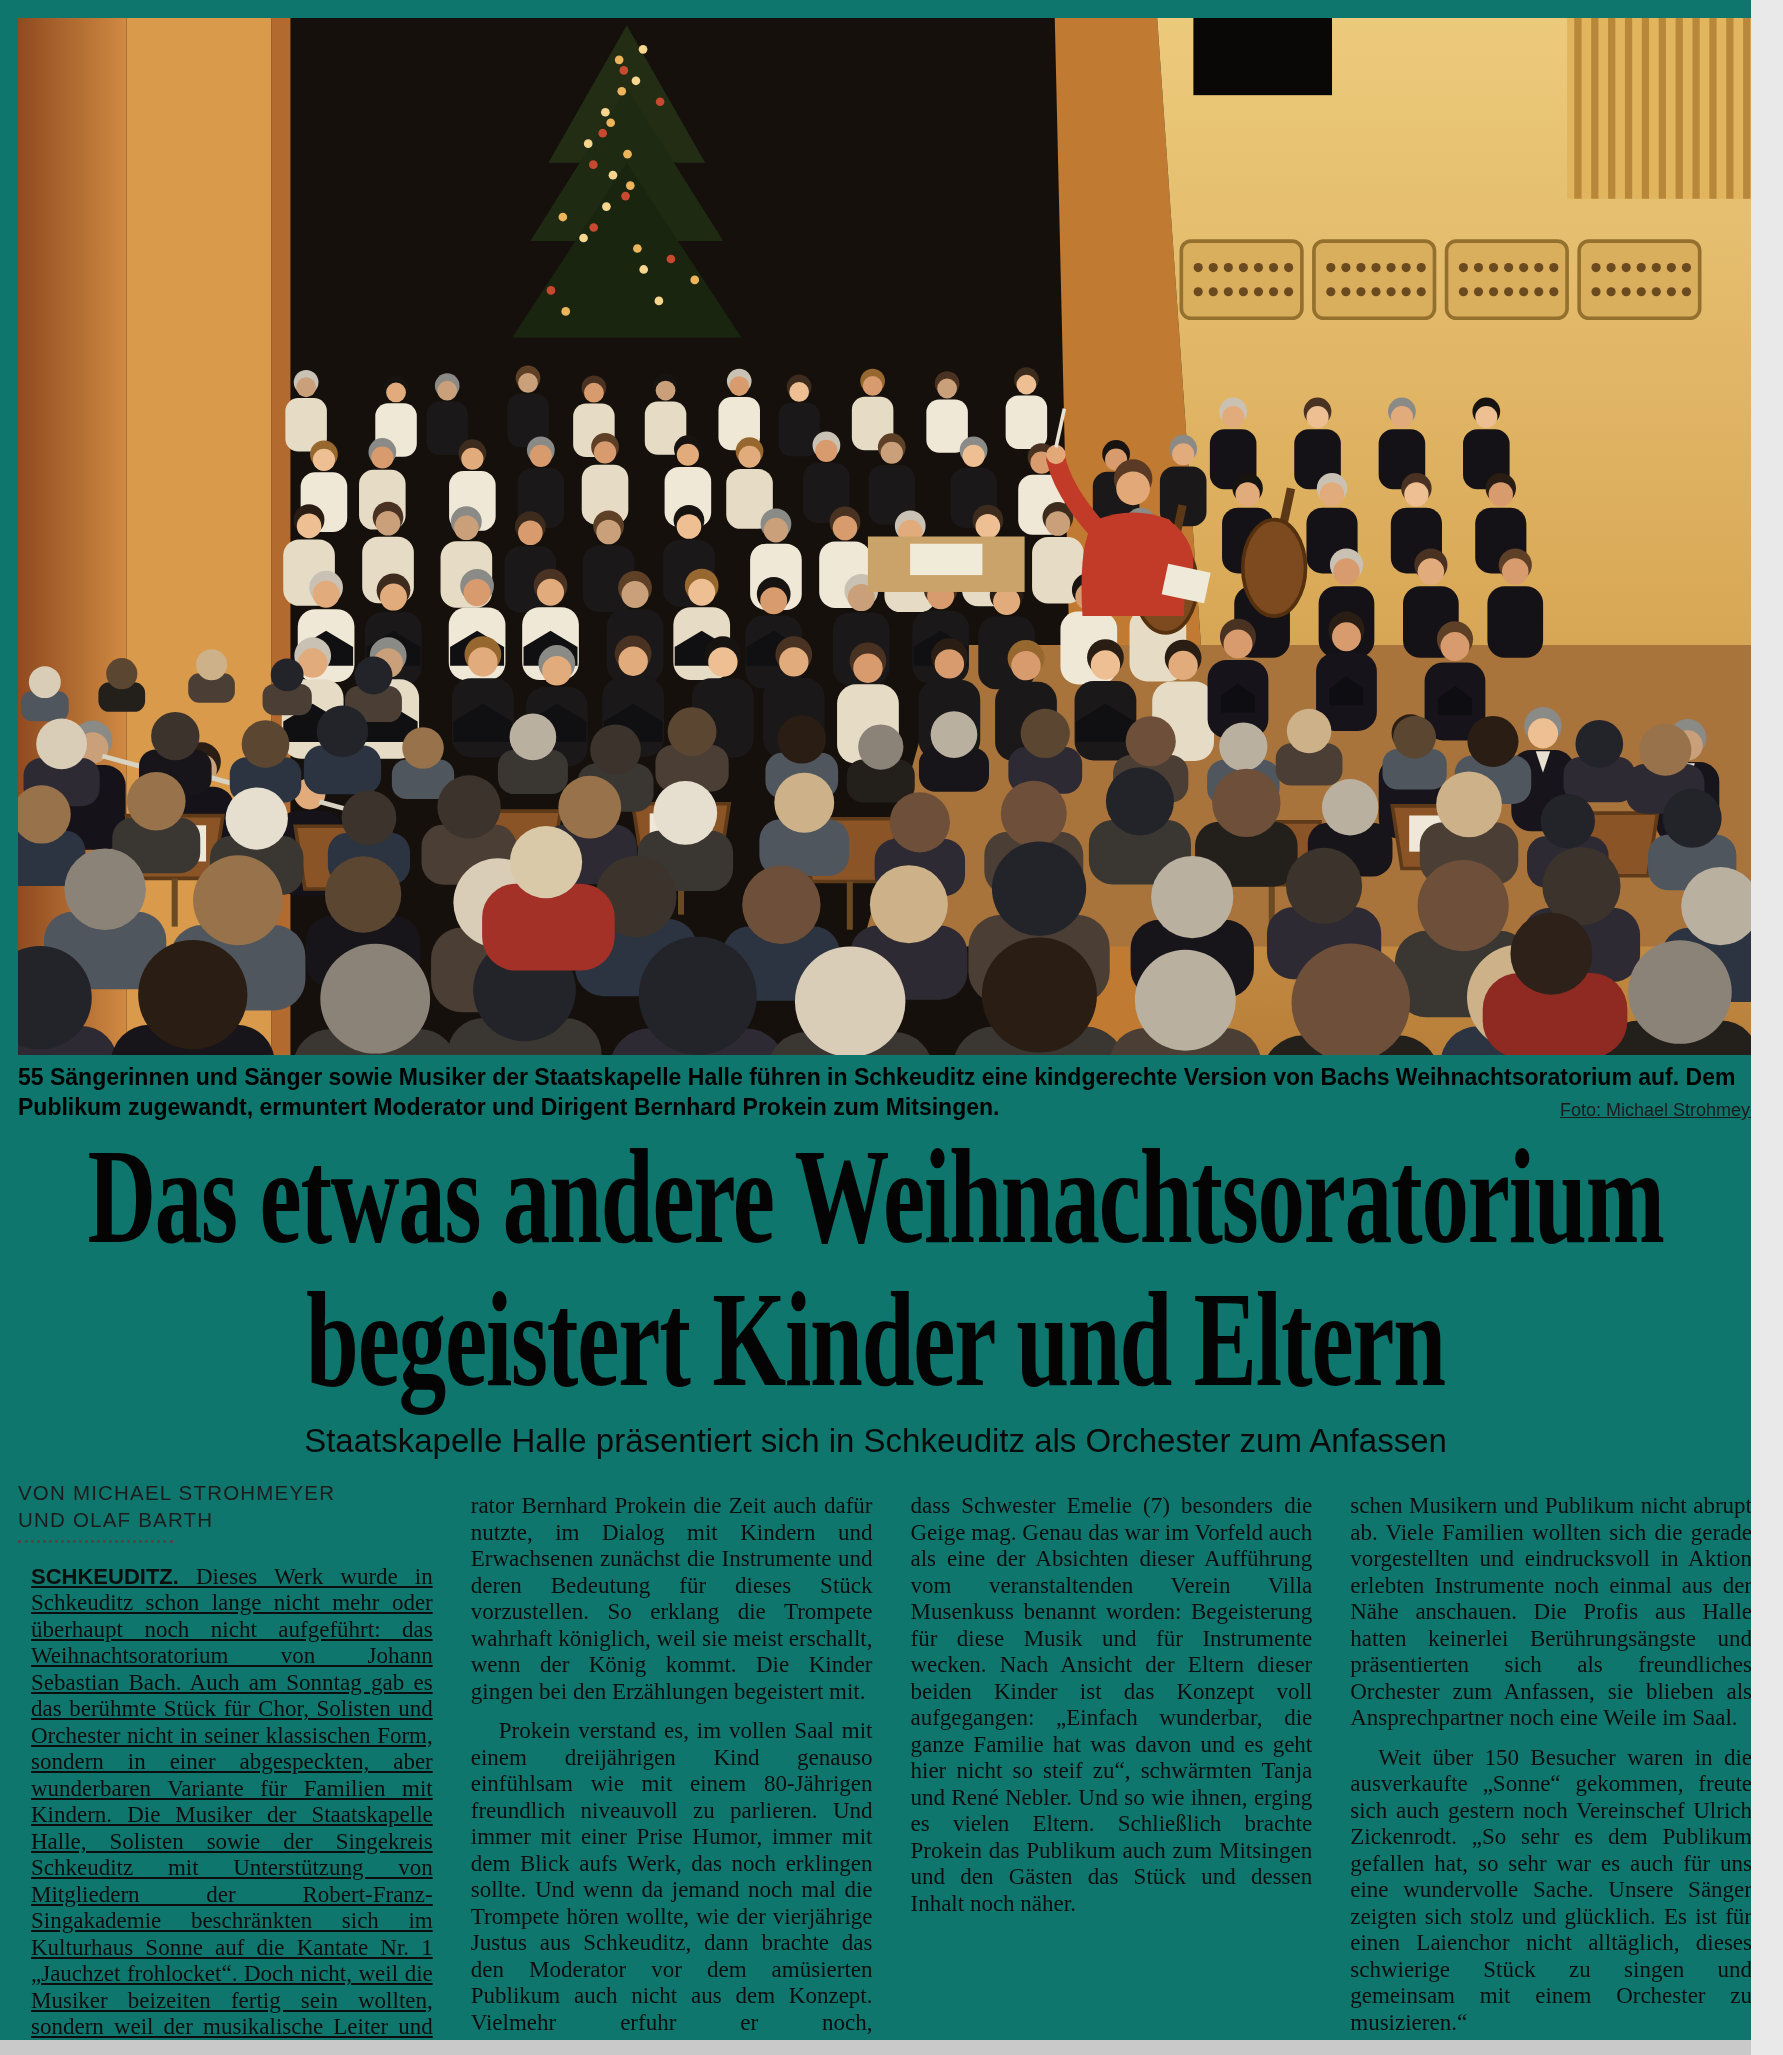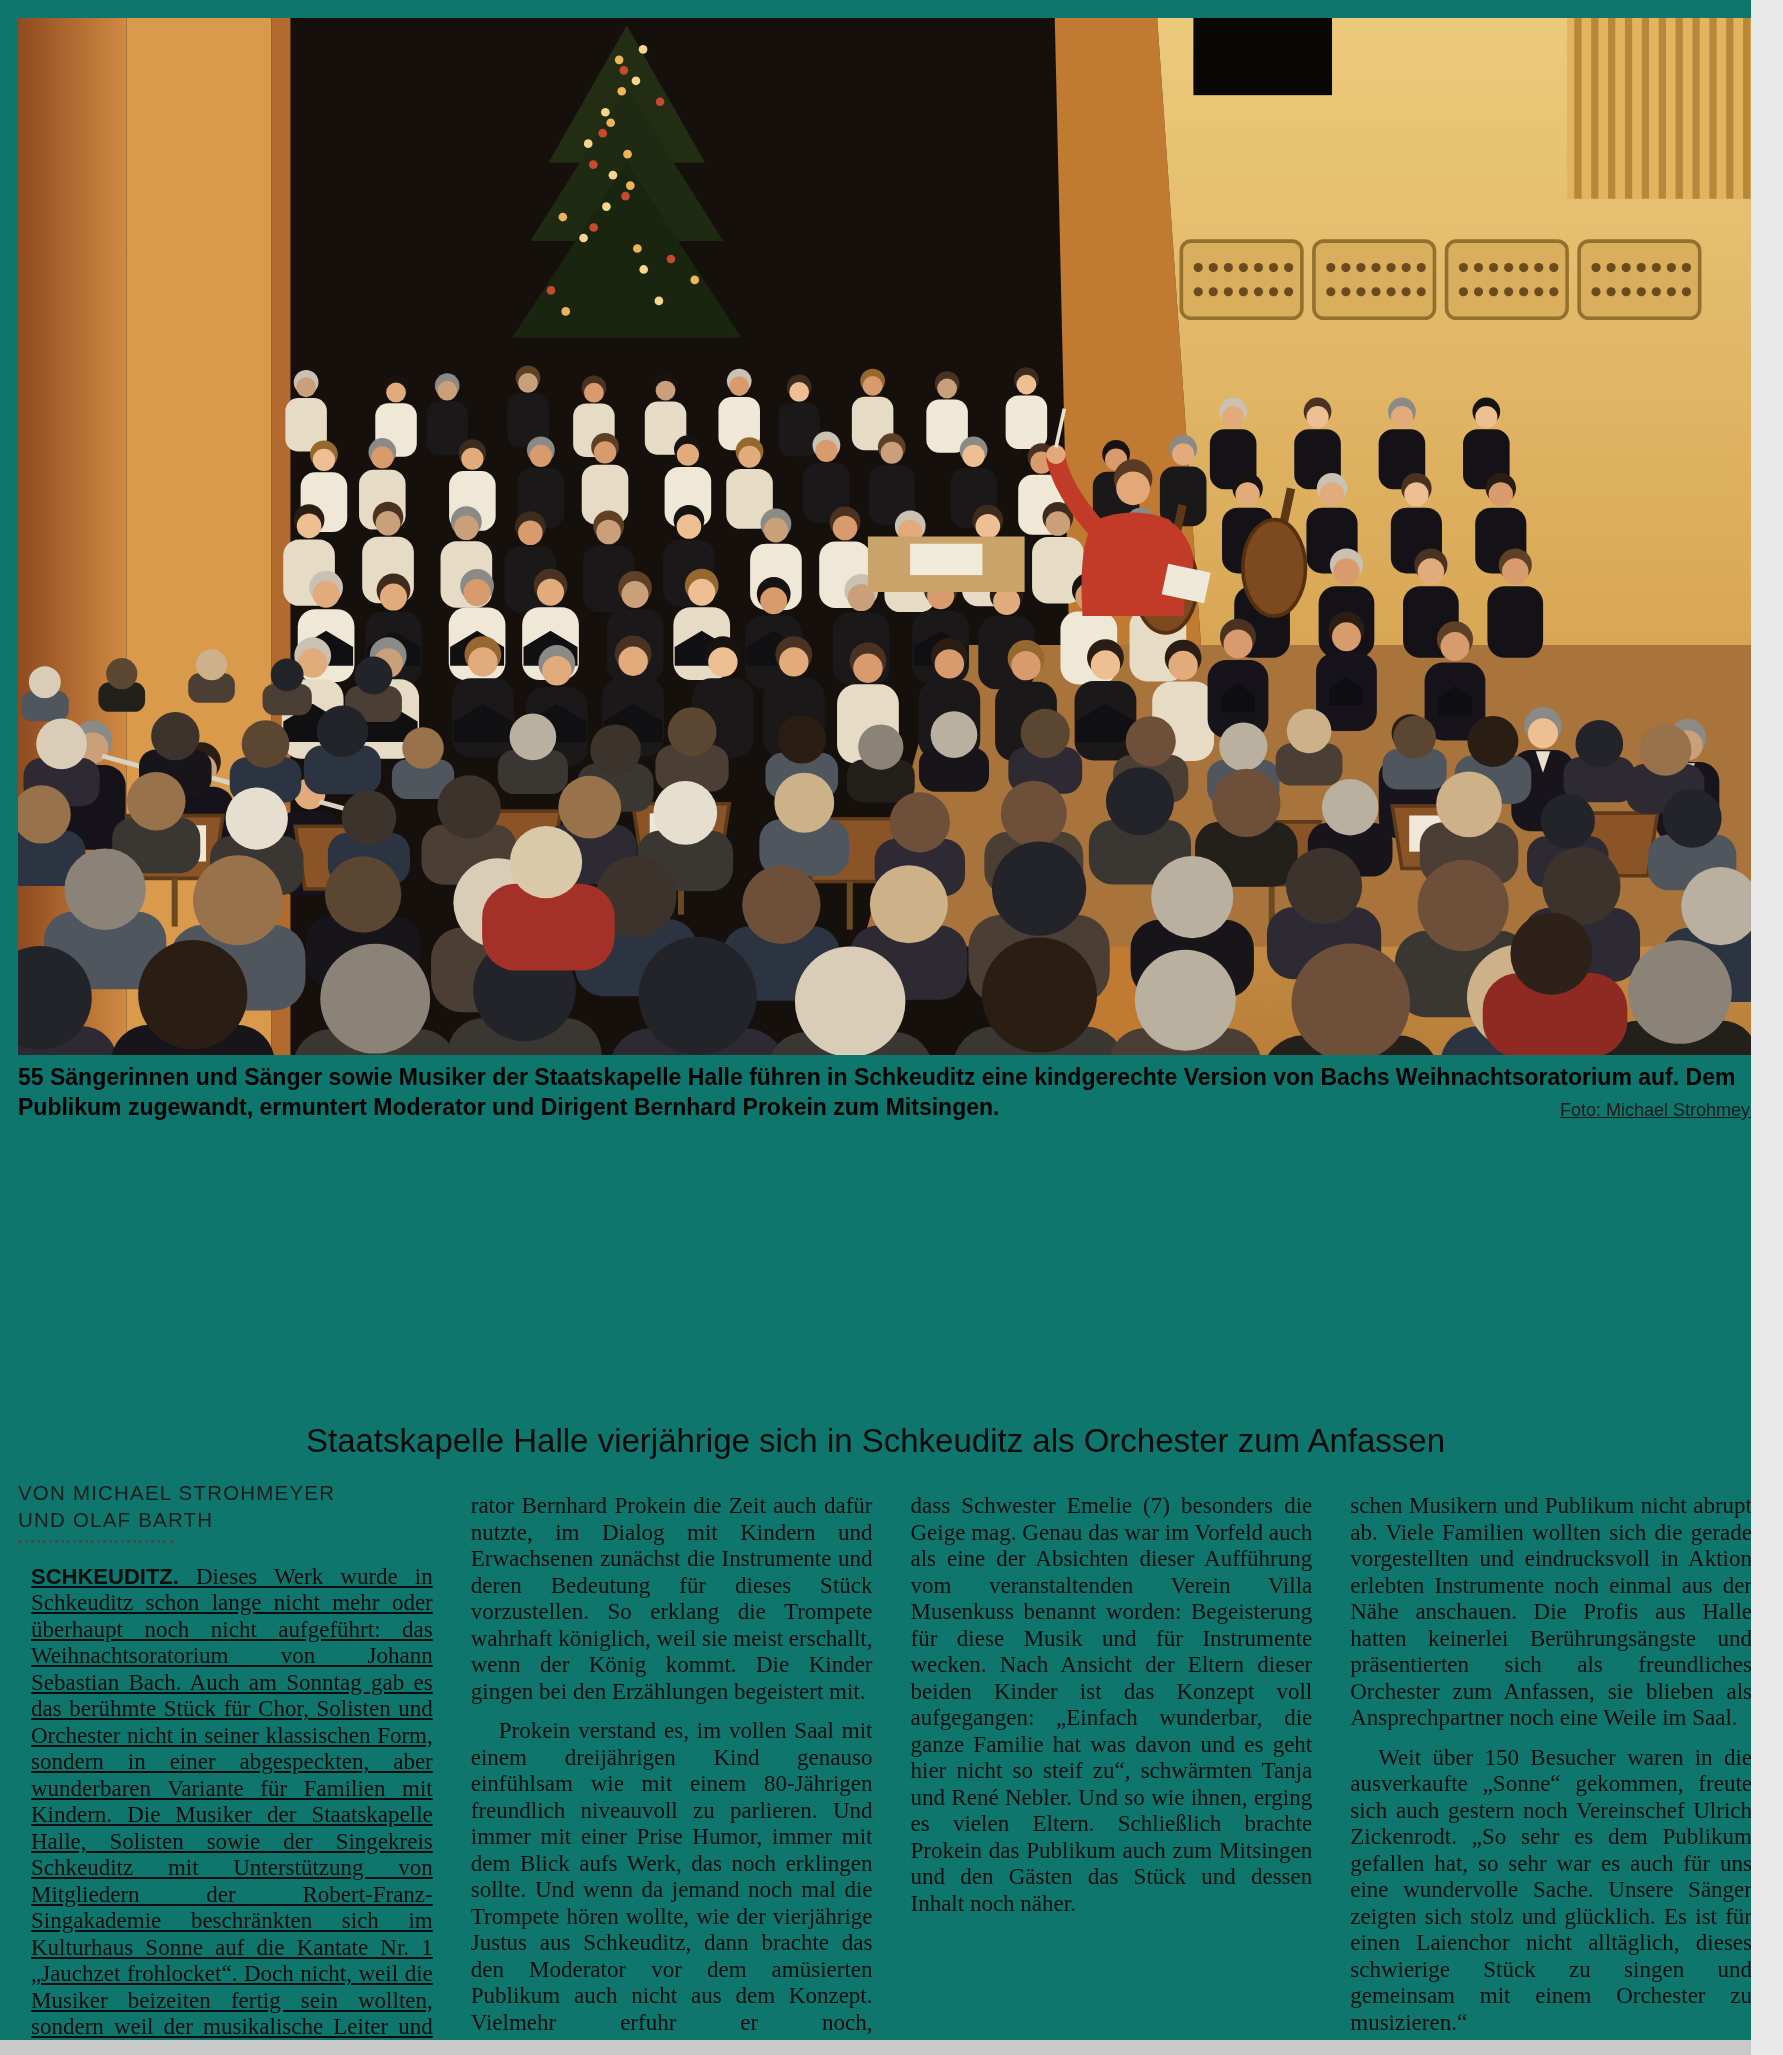--- a/index.html
+++ b/index.html
@@ -621,21 +621,25 @@
           <circle cx="1272" cy="776" r="34" fill="#2e2119"></circle>
         </g>
     </svg>
   </figure>
 
   <div class="caption">
     <span>55 Sängerinnen und Sänger sowie Musiker der Staatskapelle Halle führen in Schkeuditz eine kindgerechte Version von Bachs Weihnachtsoratorium auf. Dem Publikum zugewandt, ermuntert Moderator und Dirigent Bernhard Prokein zum Mitsingen.</span>
     <span class="credit">Foto: Michael Strohmeyer</span>
   </div>
 
-  <div class="subheadline">Staatskapelle Halle vierjährige sich in Schkeuditz als Orchester zum Anfassen</div>
+  <h1 class="headline" style="margin:0;font-weight:700;">
+    <span class="hl-line"><span class="hl-scale">Das etwas andere Weihnachtsoratorium</span></span>
+    <span class="hl-line"><span class="hl-scale">begeistert Kinder und Eltern</span></span>
+  </h1>
+  <div class="subheadline">Staatskapelle Halle präsentiert sich in Schkeuditz als Orchester zum Anfassen</div>
 
   <div class="columns">
 
     <div class="col">
       <div class="byline">
         <div>VON MICHAEL STROHMEYER</div>
         <div>UND OLAF BARTH</div>
         <div class="byline-rule"></div>
       </div>
       <p class="after-byline cont"><span class="lead">SCHKEUDITZ.</span> <span>Dieses Werk wurde in Schkeuditz schon lange nicht mehr oder überhaupt noch nicht aufgeführt: das Weihnachtsoratorium von Johann Sebastian Bach. Auch am Sonntag gab es das berühmte Stück für Chor, Solisten und Orchester nicht in seiner klassischen Form, sondern in einer abgespeckten, aber wunderbaren Variante für Familien mit Kindern. Die Musiker der Staatskapelle Halle, Solisten sowie der Singekreis Schkeuditz mit Unterstützung von Mitgliedern der Robert-Franz-Singakademie beschränkten sich im Kulturhaus Sonne auf die Kantate Nr. 1 „Jauchzet frohlocket“. Doch nicht, weil die Musiker beizeiten fertig sein wollten, sondern weil der musikalische Leiter und Mode-</span></p>

